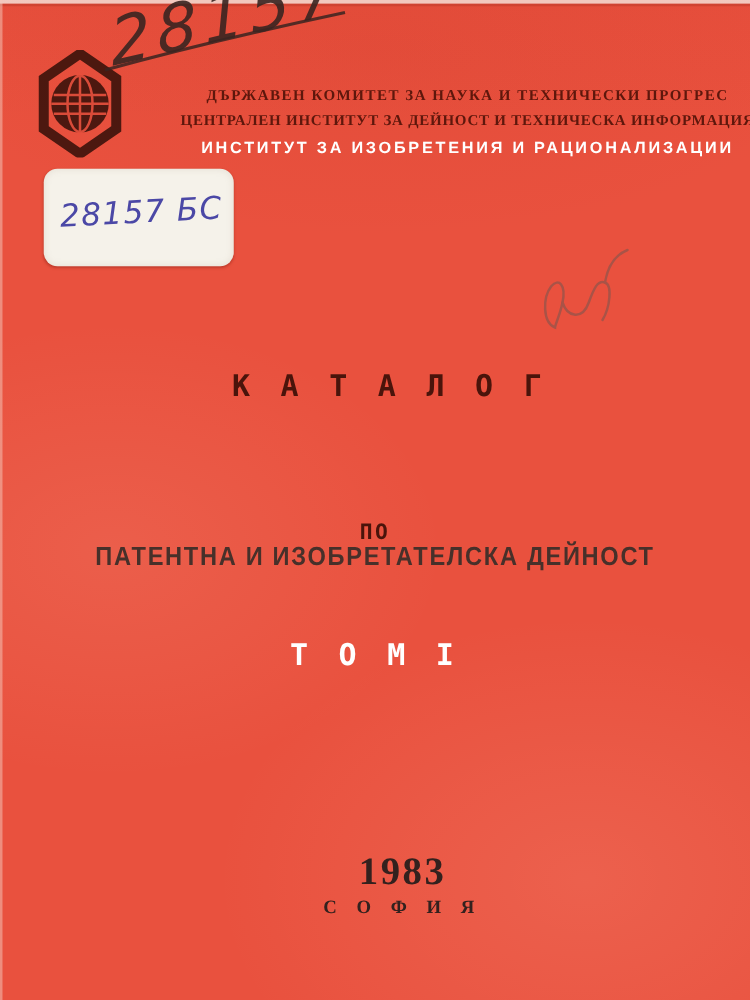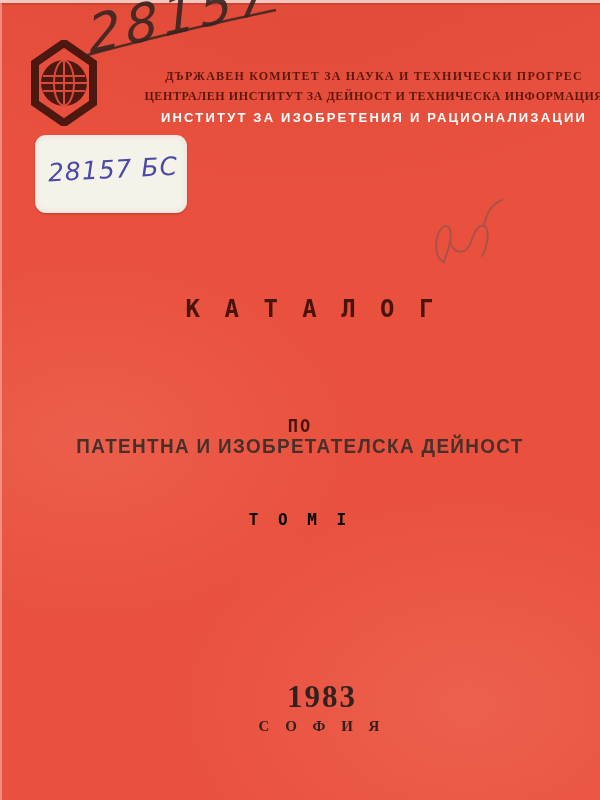--- a/index.html
+++ b/index.html
@@ -56,21 +56,21 @@
   
   .t-line{position:absolute;left:0;width:600px;text-align:center;color:#4a140b;
     font-family:"DejaVu Sans Mono","Liberation Mono",monospace;font-weight:bold;white-space:nowrap;}
   .t-main{top:295px;font-size:24px;letter-spacing:5px;padding-left:12px;}
   .t-sub{top:352px;font-size:17px;letter-spacing:1px;}
   .t-po{top:416px;font-size:17px;letter-spacing:2px;}
   .t-subject{
     top:434px;font-family:"Liberation Sans", sans-serif;font-size:21px;letter-spacing:1.5px;
     color:#47302a;transform:scaleX(0.9);transform-origin:50% 50%;
   }
-  .t-volume{top:510px;font-size:16px;letter-spacing:5px;color:#000000;}
+  .t-volume{top:510px;font-size:24px;letter-spacing:5px;color:#ffffff;}
 
   
   .footer{position:absolute;left:22px;top:680px;width:600px;text-align:center;color:#33211e;}
   .footer .year{font-size:31px;font-weight:bold;letter-spacing:2px;line-height:34px;}
   .footer .city{font-size:15px;font-weight:bold;letter-spacing:6px;line-height:20px;margin-top:2px;}
 </style>
 </head>
 <body>
 
 <div class="page">

